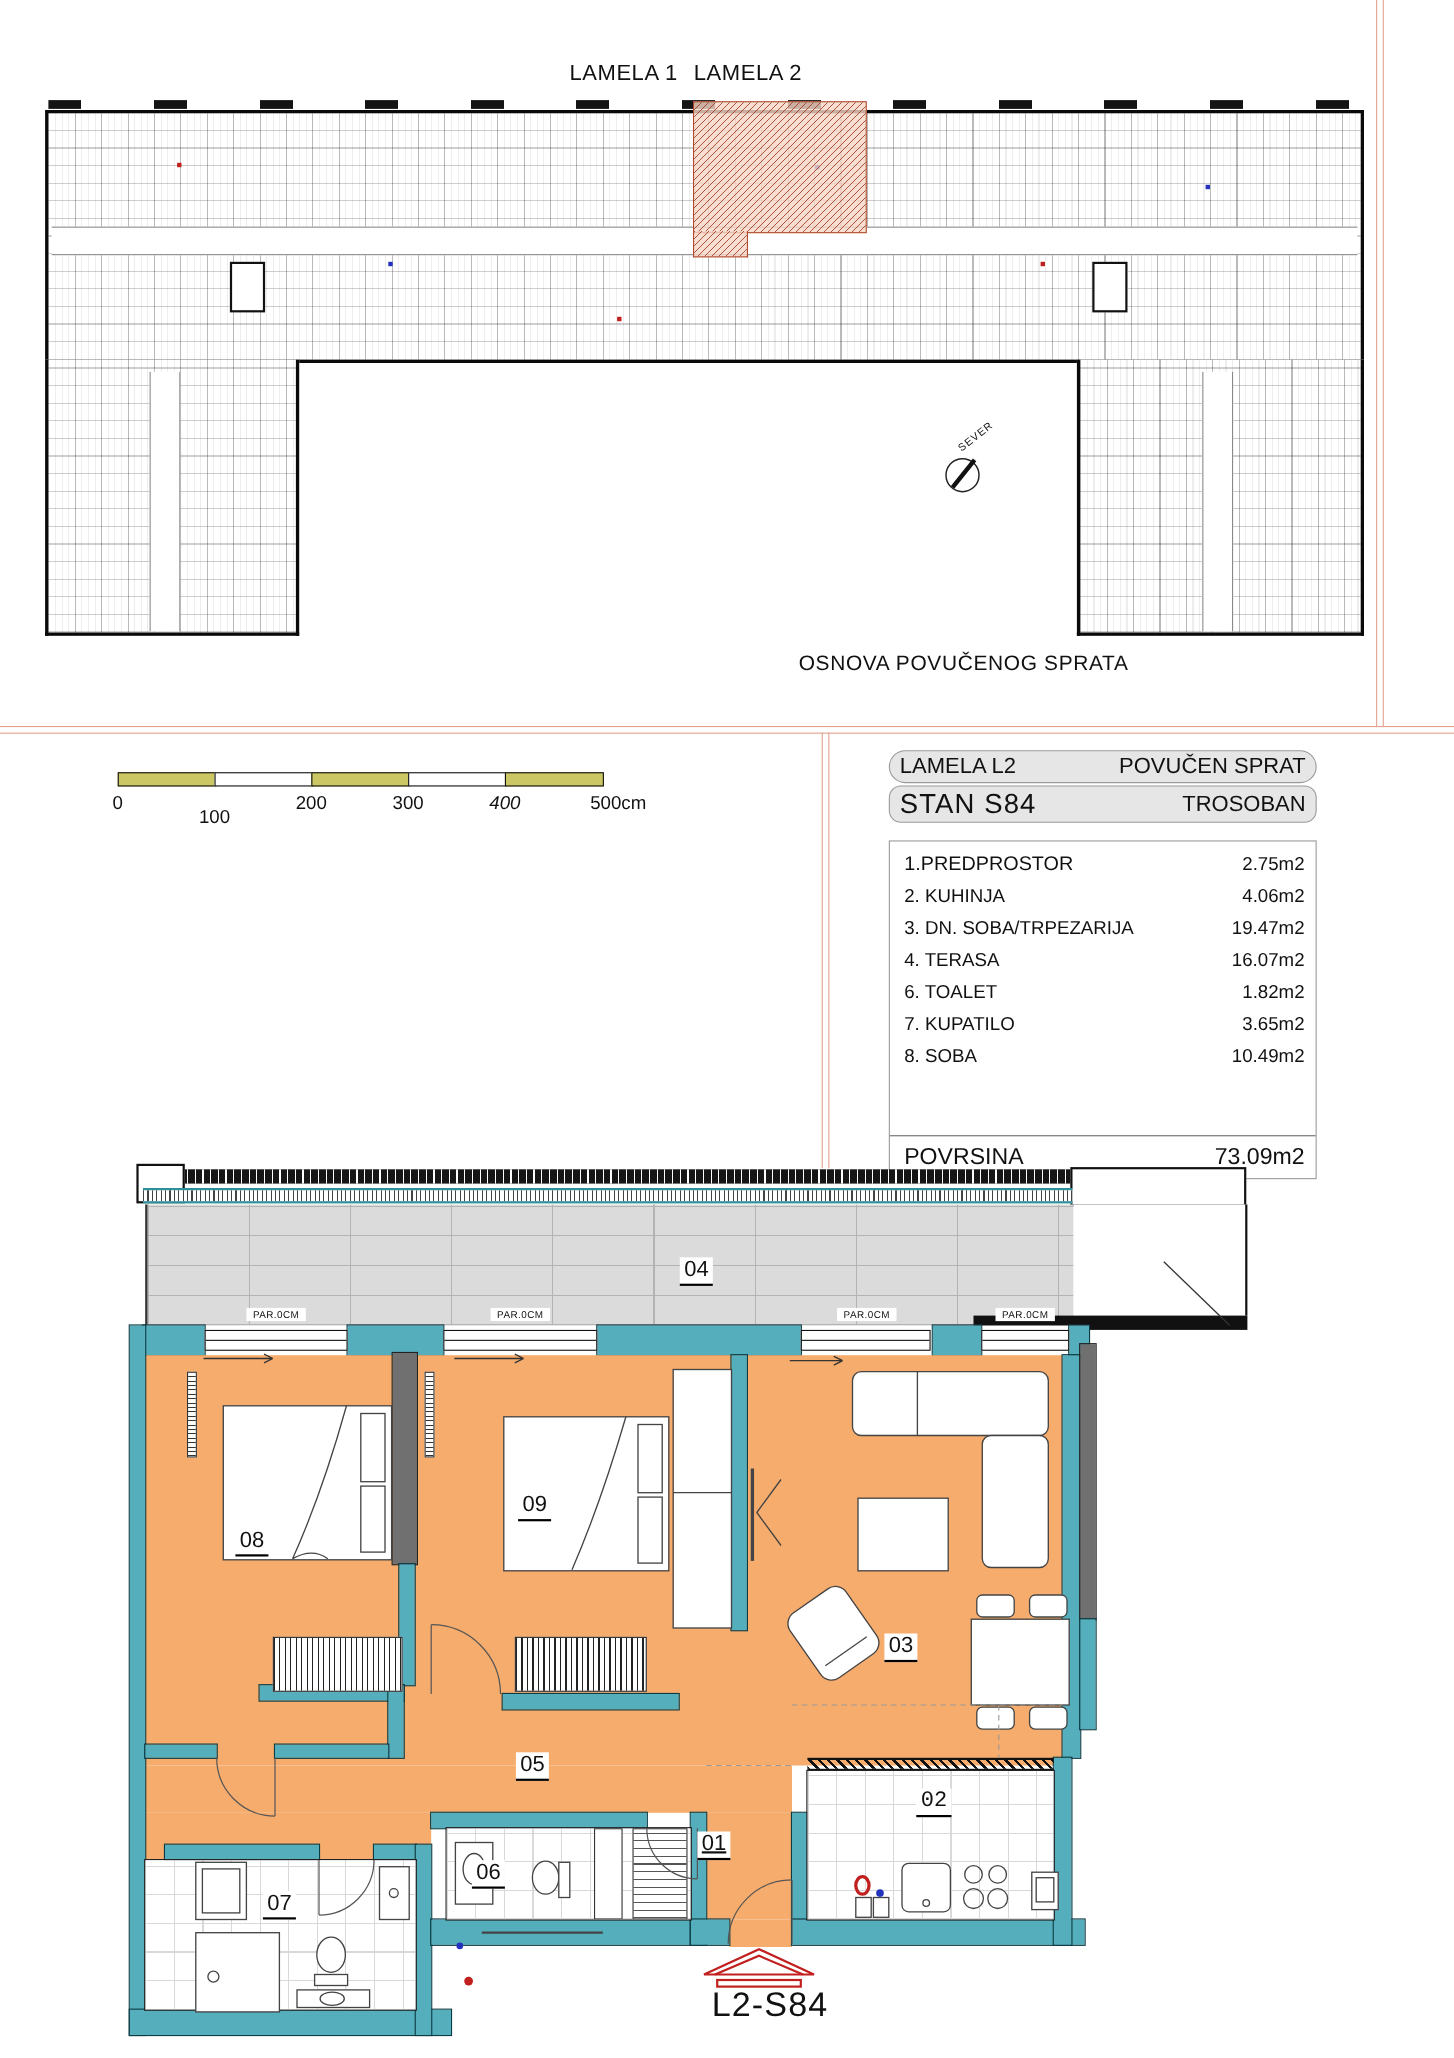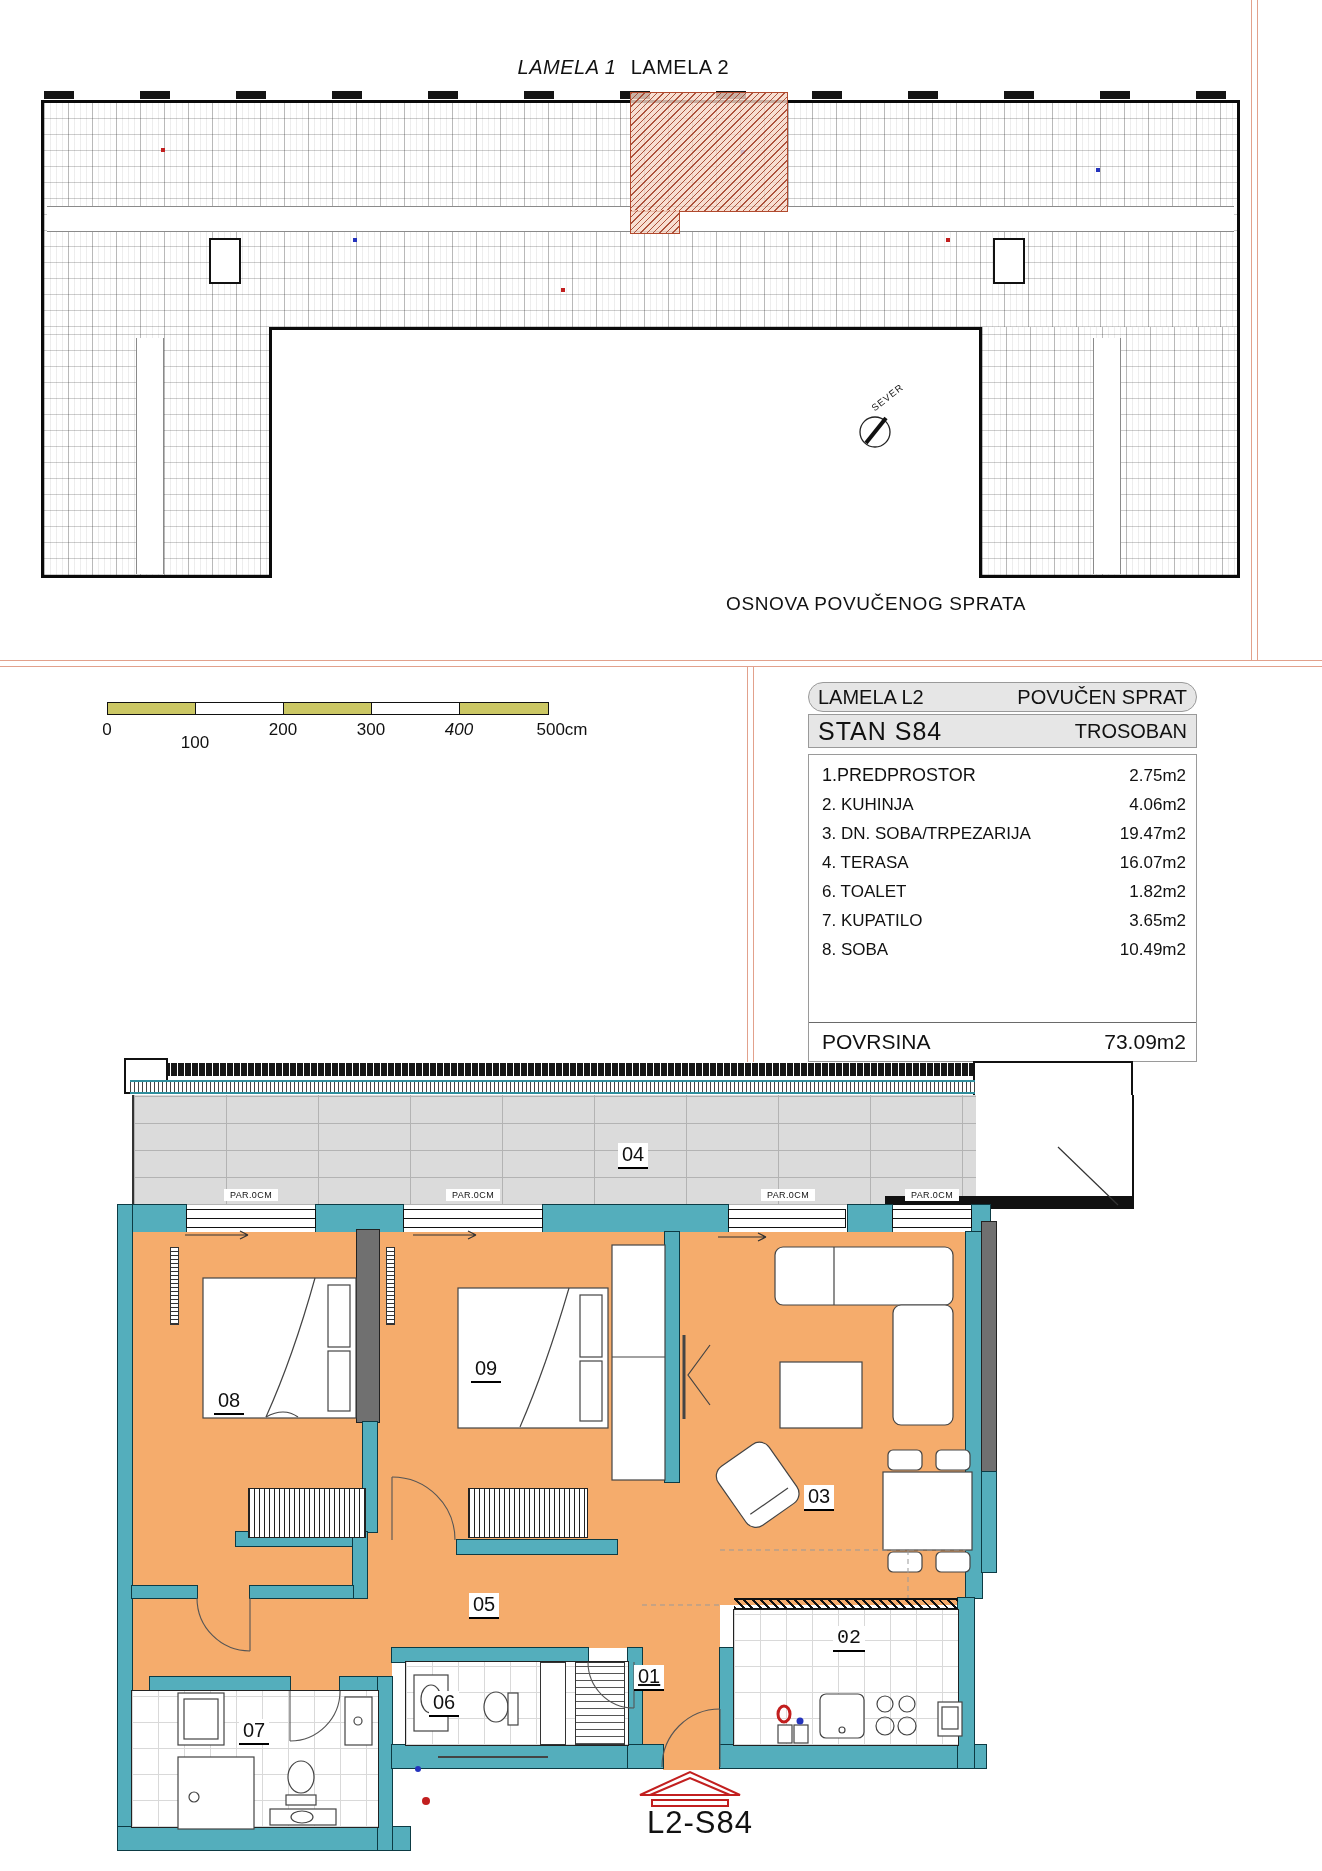--- a/index.html
+++ b/index.html
@@ -35,23 +35,23 @@
   
   .sbar{left:107px;top:702px;width:560px;height:45px;}
   .sseg{position:absolute;top:0;width:90px;height:13px;border:1.5px solid #111;box-sizing:border-box;}
   .sseg.y{background:#CBC764;} .sseg.w{background:#fff;}
   .slab{position:absolute;top:18px;width:90px;text-align:center;font-size:17px;}
   
   .itable{left:808px;top:682px;width:389px;font-size:17px;}
   .thdr{background:#E6E6E6;border:1px solid #9a9a9a;box-sizing:border-box;display:flex;
         justify-content:space-between;align-items:center;padding:0 9px;}
   .thdr1{height:30px;font-size:20px;border-radius:15px;}
-  .thdr2{height:34px;margin-top:2px;font-size:20px;}
+  .thdr2{height:34px;margin-top:2px;font-size:20px;border-radius:11px;}
   .stan{font-size:25px;letter-spacing:1px;}
-  .tbody{border:1px solid #9a9a9a;box-sizing:border-box;margin-top:6px;background:#fff;
+  .tbody{border:1px solid #9a9a9a;box-sizing:border-box;margin-top:16px;background:#fff;
          height:308px;display:flex;flex-direction:column;padding-top:6px;}
   .trow{display:flex;justify-content:space-between;padding:0 10px 0 13px;line-height:29px;}
   .trow:first-child .rname{font-size:18px;}
   .ttotal{margin-top:auto;display:flex;justify-content:space-between;align-items:center;
           border-top:1px solid #6a6a6a;height:38px;padding:0 10px 0 13px;font-size:21px;}
   
   .plan{left:118px;top:1057px;width:1022px;height:800px;}
   .floor{background:#F5AC6C;}
   .wall{background:#54AEBC;outline:1px solid #0d3b44;}
   .wallgray{background:#707070;outline:1px solid #222;}
@@ -83,21 +83,21 @@
   .cab{background:#fff;border:1px solid #333;box-sizing:border-box;}
   .rlabel{background:#fff;font-size:20px;padding:0 4px 1px;border-bottom:2px solid #000;}
   .unitlab{font-size:31px;text-align:center;letter-spacing:1px;}
   svg{position:absolute;left:0;top:0;}
 </style>
 </head>
 <body>
 
 <div class="sheet">
 
-  <div class="abs toplabel" style="left:517px;top:56px;width:100px;font-style:italic;">LAMELA 1</div>
+  <div class="abs toplabel" style="left:517px;top:56px;width:100px;">LAMELA 1</div>
   <div class="abs toplabel" style="left:630px;top:56px;width:100px;">LAMELA 2</div>
 
   <div class="abs ovw">
     <div class="abs bpat bar-top"></div>
     <div class="abs bpat wing-left"></div>
     <div class="abs bpat wing-right"></div>
     <div class="abs balcony-ticks"></div>
     <div class="abs corr-h"></div>
     <div class="abs corr-v" style="left:95px;top:250px;width:26px;height:236px;"></div>
     <div class="abs corr-v" style="left:1052px;top:250px;width:26px;height:236px;"></div>

